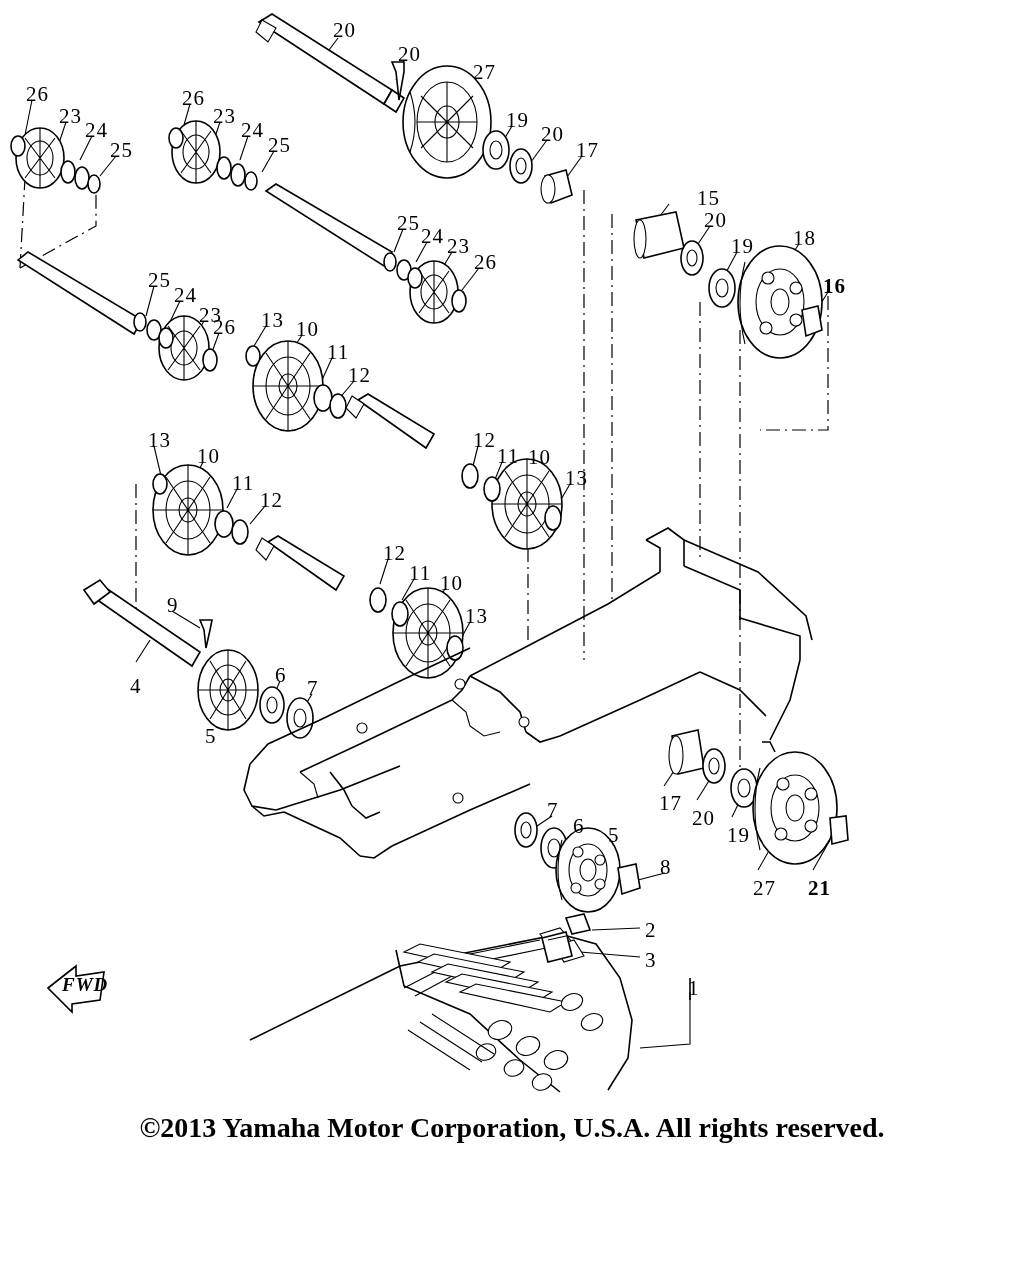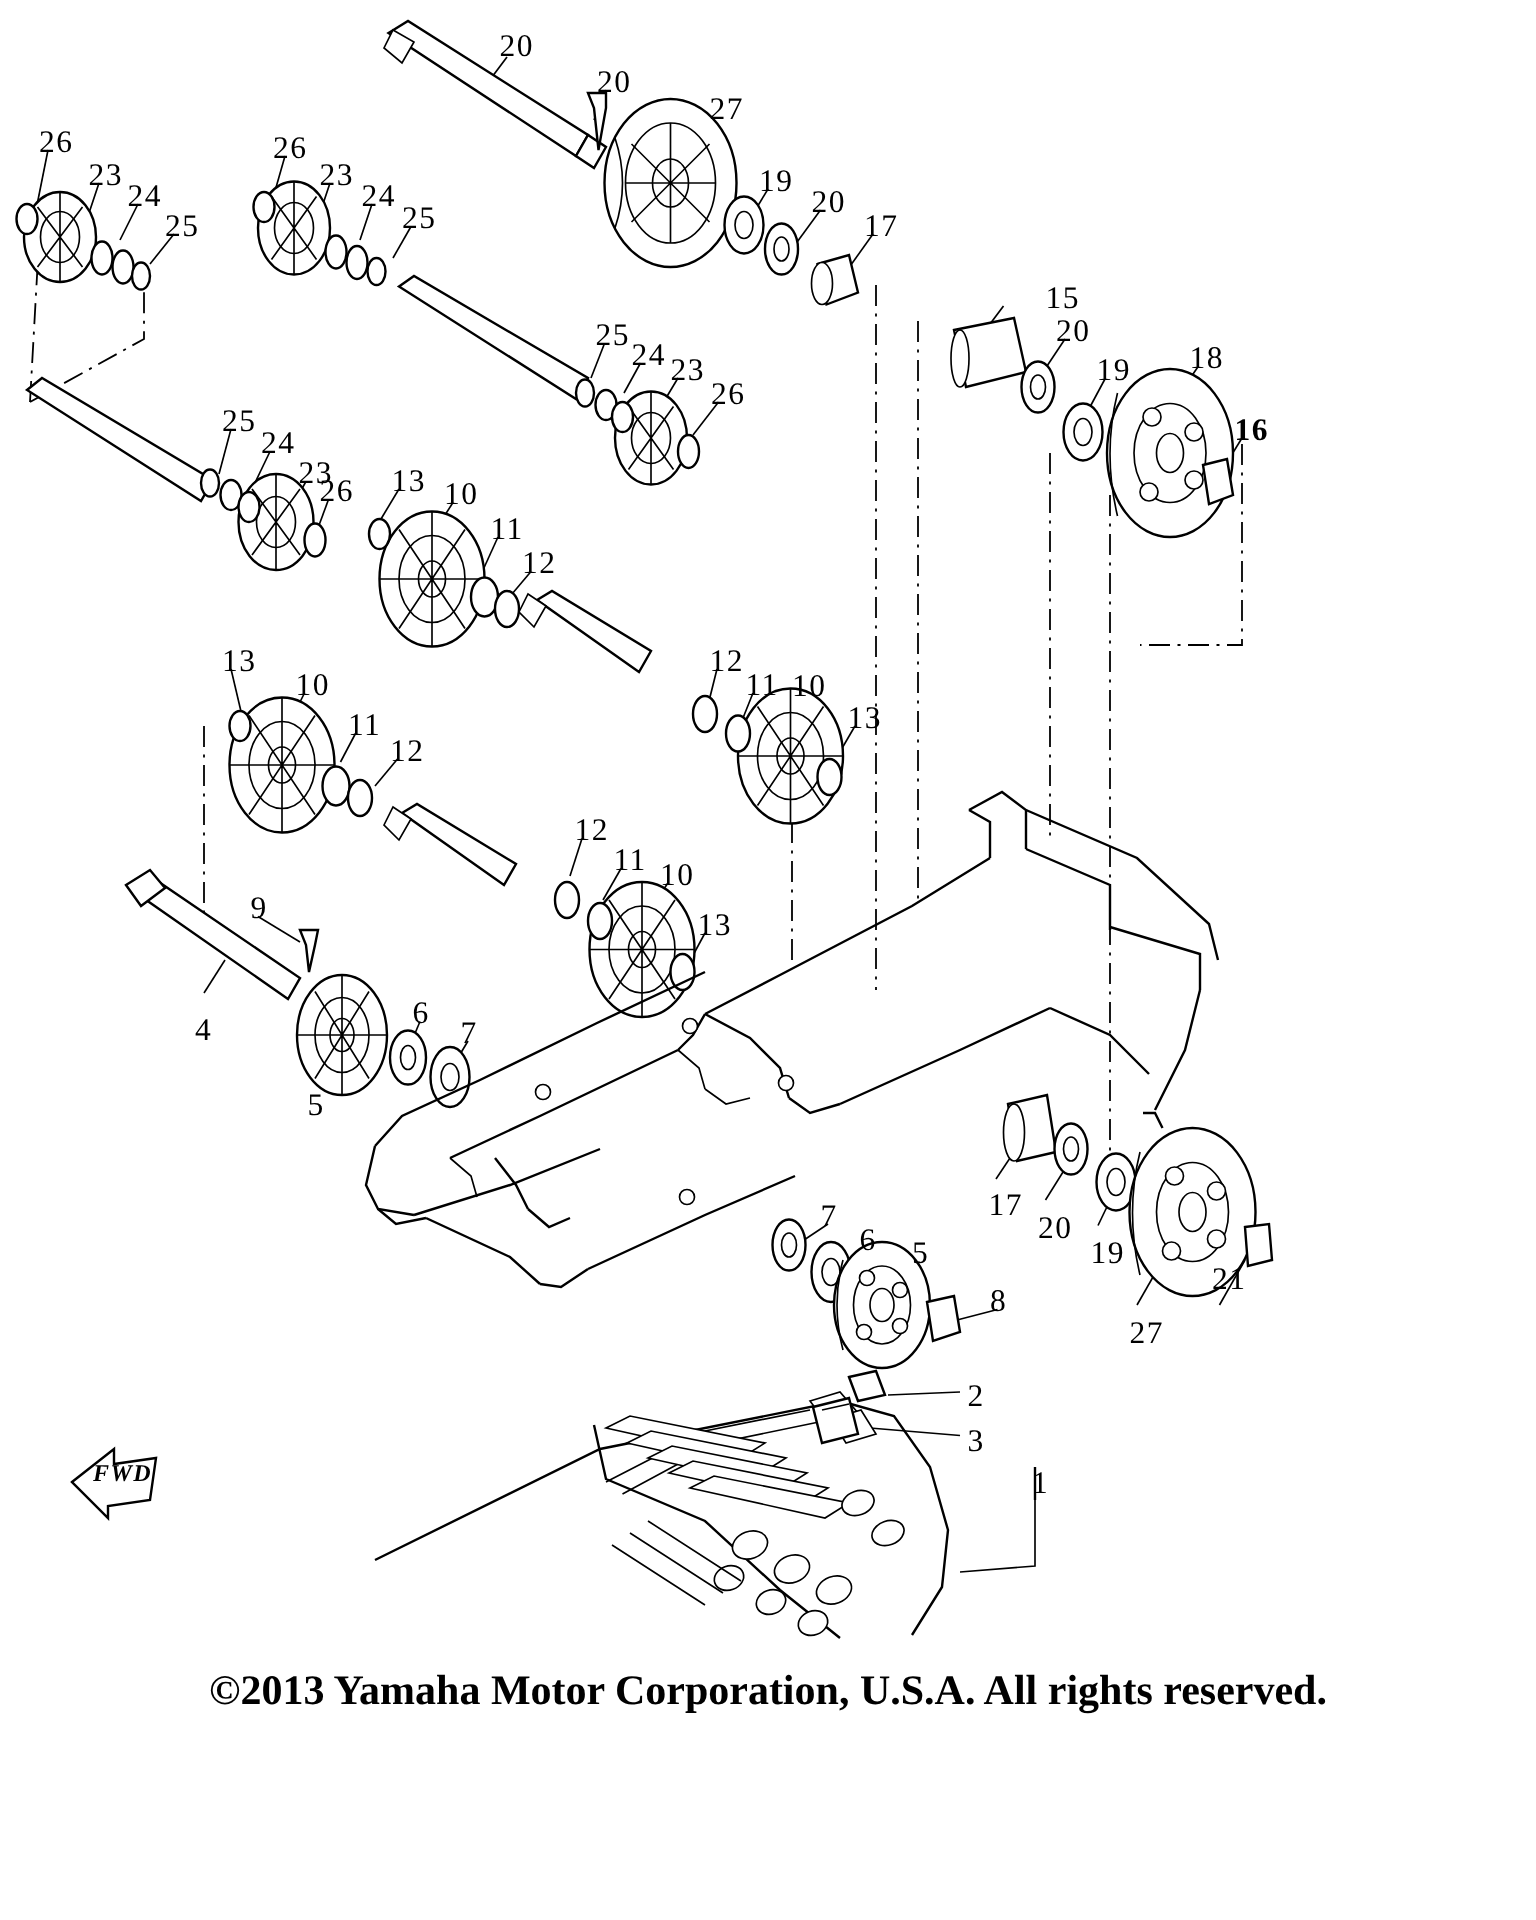--- a/index.html
+++ b/index.html
@@ -482,23 +482,23 @@
   <div class="callout" style="left:275px;top:665px;">6</div>
   <div class="callout" style="left:307px;top:678px;">7</div>
   <div class="callout" style="left:547px;top:800px;">7</div>
   <div class="callout" style="left:573px;top:816px;">6</div>
   <div class="callout" style="left:608px;top:825px;">5</div>
   <div class="callout" style="left:660px;top:857px;">8</div>
   <div class="callout" style="left:659px;top:793px;">17</div>
   <div class="callout" style="left:692px;top:808px;">20</div>
   <div class="callout" style="left:727px;top:825px;">19</div>
   <div class="callout" style="left:753px;top:878px;">27</div>
-  <div class="callout" style="left:808px;top:842px;">21</div>
+  <div class="callout" style="left:808px;top:878px;font-weight:bold;">21</div>
   <div class="callout" style="left:645px;top:920px;">2</div>
   <div class="callout" style="left:645px;top:950px;">3</div>
   <div class="callout" style="left:688px;top:978px;">1</div>
 </div>
 
-<div class="callout" style="left:62px;top:975px;font-size:16px;font-style:italic;font-weight:700;">FWD</div>
+<div class="callout" style="left:62px;top:975px;font-size:19px;font-style:italic;font-weight:700;">FWD</div>
 
 <div id="copyright">©2013 Yamaha Motor Corporation, U.S.A. All rights reserved.</div>
 
 </div>
 
 </body></html>

